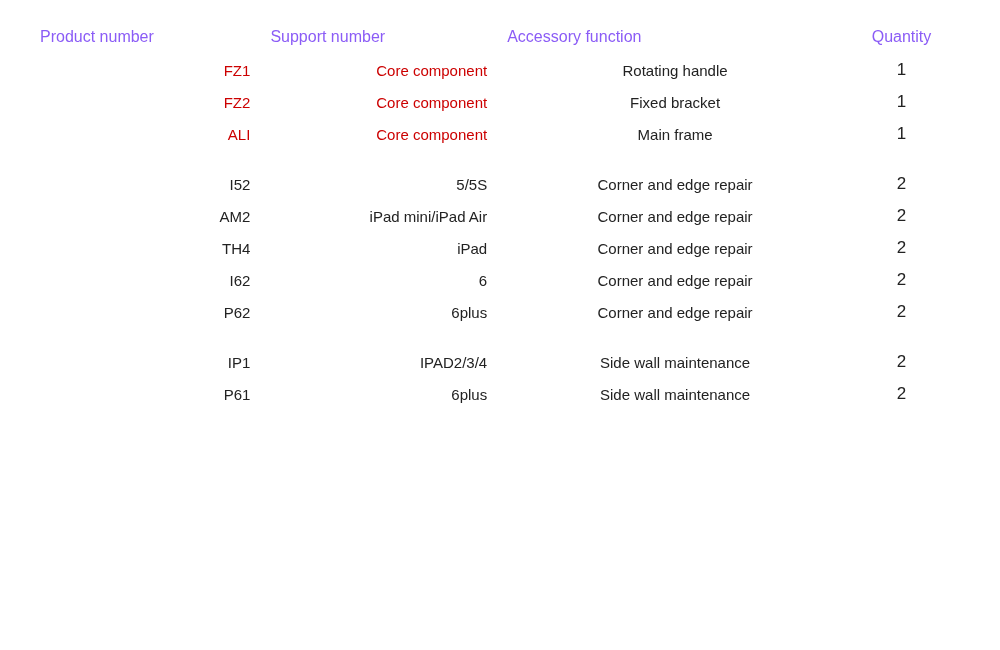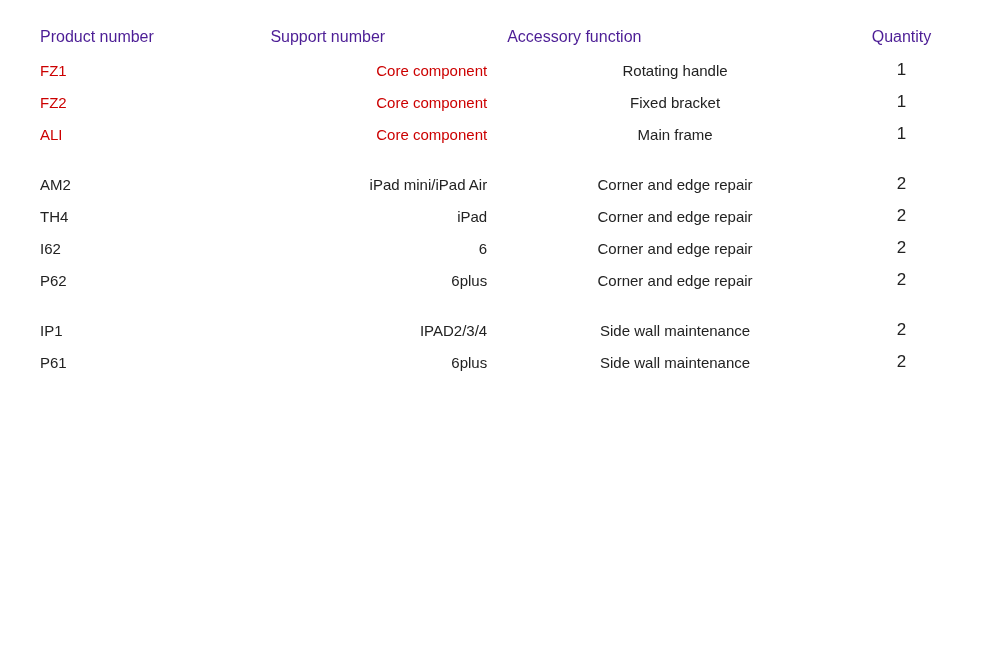--- a/index.html
+++ b/index.html
@@ -23,37 +23,37 @@
       padding: 20px 30px;
     }
 
     table {
       width: 100%;
       border-collapse: collapse;
     }
 
     thead tr th {
       font-weight: normal;
-      color: #4c1d95;
+      color: #8b5cf6;
       padding: 8px 10px;
       text-align: left;
       font-size: 16px;
     }
 
     thead tr th.col-qty {
       text-align: center;
     }
 
     tbody tr td {
       padding: 6px 10px;
       font-size: 15px;
     }
 
     tbody tr td.col-product {
-      text-align: left;
+      text-align: right;
       padding-left: 10px;
       padding-right: 10px;
     }
 
     tbody tr td.col-model {
       text-align: right;
     }
 
     tbody tr td.col-function {
       text-align: center;
@@ -102,20 +102,26 @@
         <tr>
           <td class="col-product red">ALI</td>
           <td class="col-model red">Core component</td>
           <td class="col-function">Main frame</td>
           <td class="col-qty">1</td>
         </tr>
         <tr class="spacer">
           <td colspan="4"></td>
         </tr>
         <tr>
+          <td class="col-product">I52</td>
+          <td class="col-model">5/5S</td>
+          <td class="col-function">Corner and edge repair</td>
+          <td class="col-qty">2</td>
+        </tr>
+        <tr>
           <td class="col-product">AM2</td>
           <td class="col-model">iPad mini/iPad Air</td>
           <td class="col-function">Corner and edge repair</td>
           <td class="col-qty">2</td>
         </tr>
         <tr>
           <td class="col-product">TH4</td>
           <td class="col-model">iPad</td>
           <td class="col-function">Corner and edge repair</td>
           <td class="col-qty">2</td>

